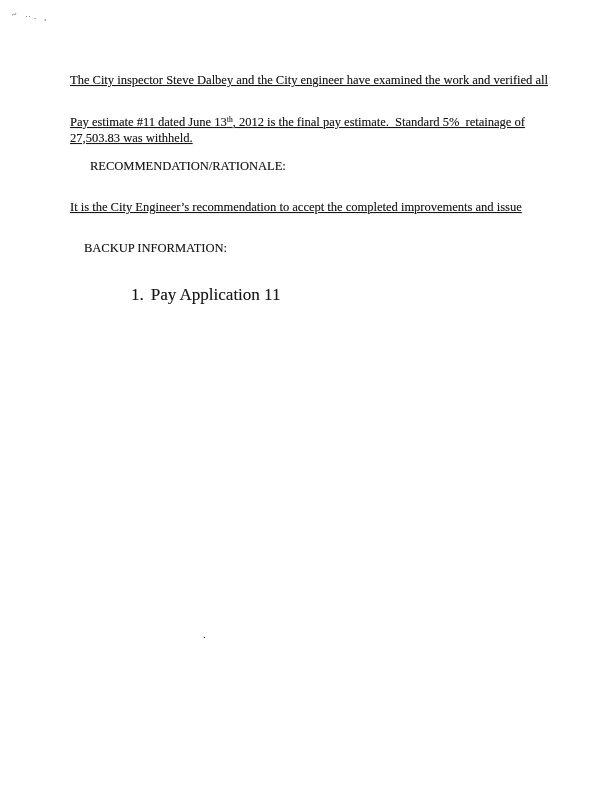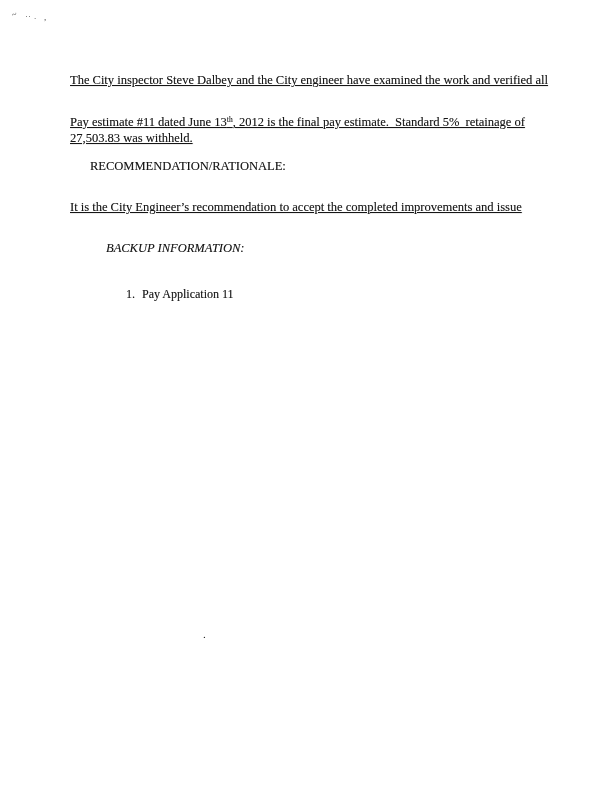--- a/index.html
+++ b/index.html
@@ -33,26 +33,26 @@
     font-size: 12.5px;
     line-height: 15.5px;
     white-space: pre;
     text-shadow: 0.2px 0.2px 0 rgba(0,0,0,0.35);
     margin-left: 20px;
   }
   .p1 { left: 70px; top: 73px; }
   .p2 { left: 70px; top: 115px; }
   .h-rec { left: 70px; top: 159px; }
   .p3 { left: 70px; top: 200px; }
-  .h-backup { left: 86px; top: 241px; font-style: italic; }
+  .h-backup { left: 64px; top: 241px; }
   .list-item {
     position: absolute;
     left: 114px;
     top: 271px;
-    font-size: 12px;
+    font-size: 17px;
     line-height: 15.5px;
     white-space: pre;
     text-shadow: 0.2px 0.2px 0 rgba(0,0,0,0.35);
   }
   .list-item .num { margin-right: 7px; }
   sup.ordinal {
     font-size: 7.5px;
     line-height: 0;
     vertical-align: 4px;
   }

